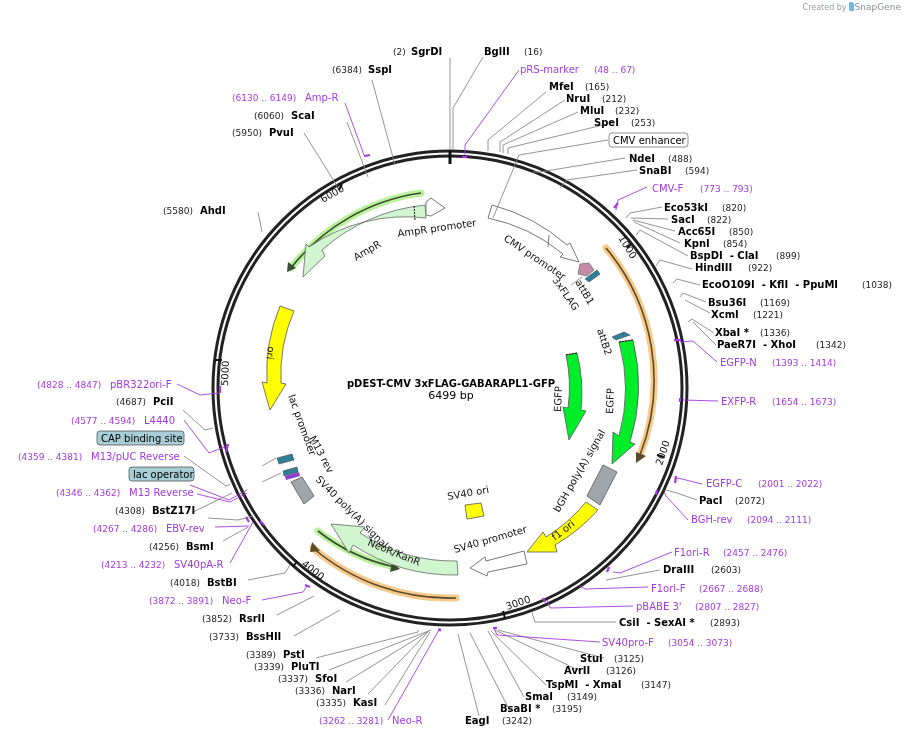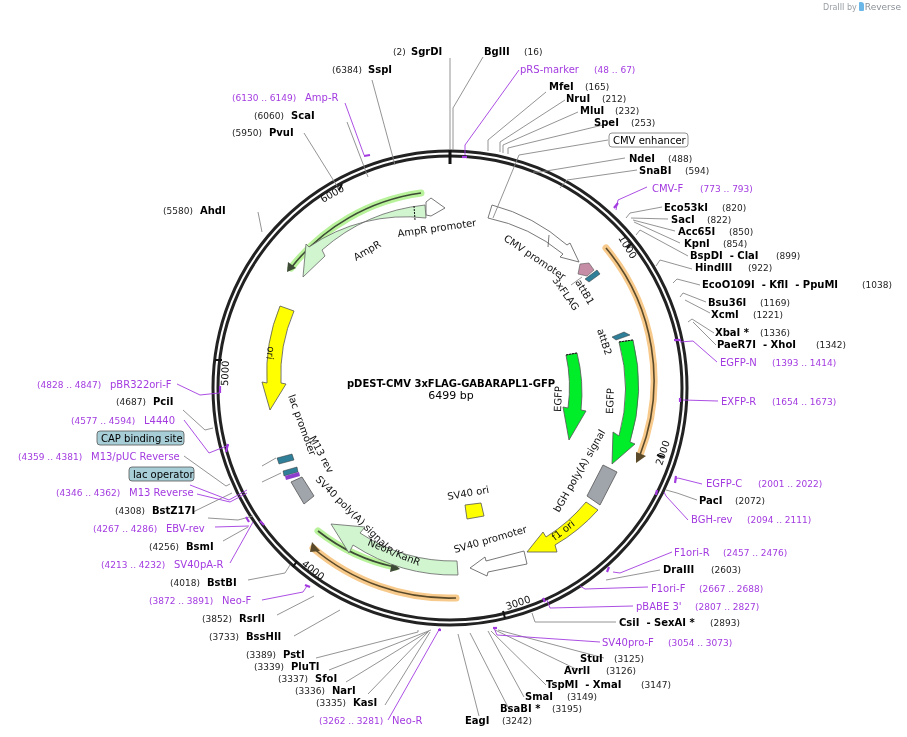--- a/index.html
+++ b/index.html
@@ -13,21 +13,21 @@
   .pos { font-size:9px; fill:#222; }
   .prim { font-size:10px; fill:#a33be0; }
   .primpos { font-size:9px; fill:#a33be0; }
   .feat { font-size:10px; fill:#111; }
   .tick { font-size:10px; fill:#111; }
 </style>
 </head>
 <body>
 
 <div class="credit">
-  <span>DraIII by</span><span class="logo"></span><span class="brand">Reverse</span>
+  <span>Created by</span><span class="logo"></span><span class="brand">SnapGene</span>
 </div>
 
 <svg id="map" width="907" height="737" viewBox="0 0 907 737">
 
   <g>
     <path d="M606,248 A206,206 0 0 1 640,455" fill="none" stroke="#f7c98a" stroke-width="7" stroke-linecap="round"></path>
     <path d="M606,248 A206,206 0 0 1 640,455" fill="none" stroke="#5a4a2a" stroke-width="1.6"></path>
     <polygon points="636,452 646,456 636,463" fill="#5a4a2a"></polygon>
     <path d="M456,598 A210,210 0 0 1 313,548" fill="none" stroke="#f7c98a" stroke-width="7" stroke-linecap="round"></path>
     <path d="M456,598 A210,210 0 0 1 313,548" fill="none" stroke="#5a4a2a" stroke-width="1.6"></path>

